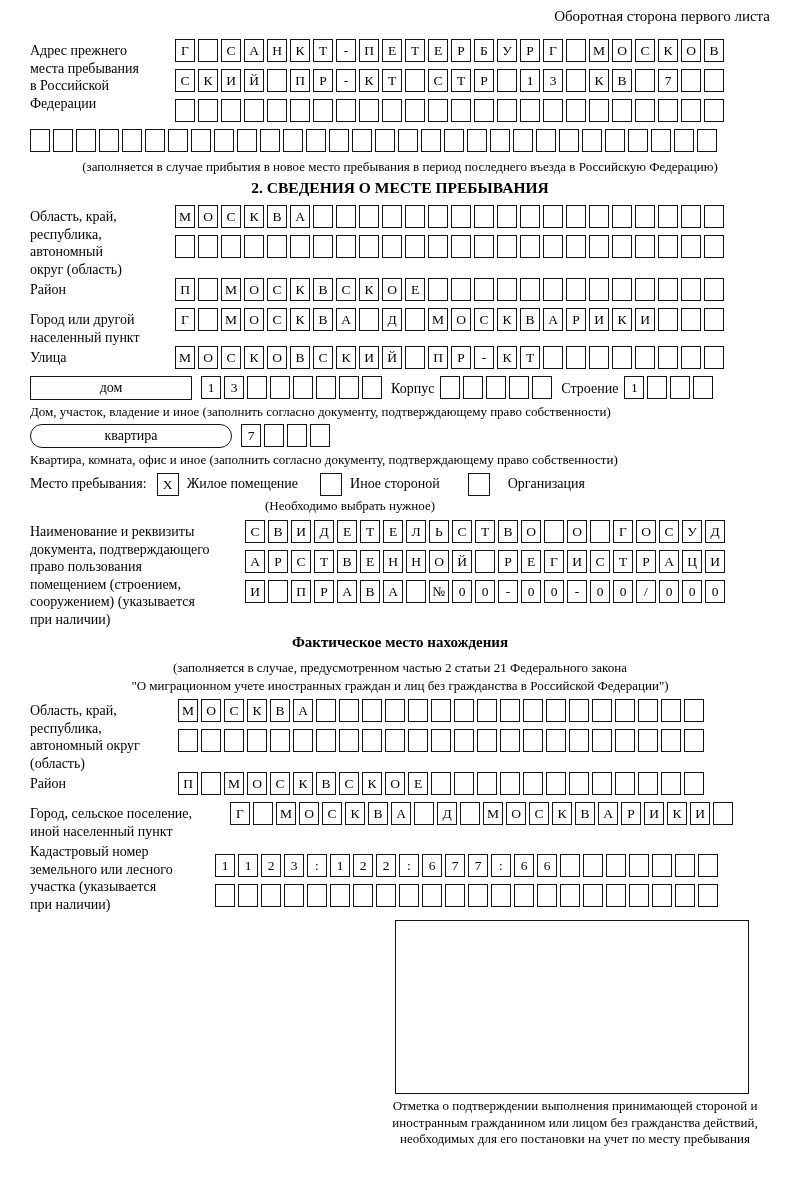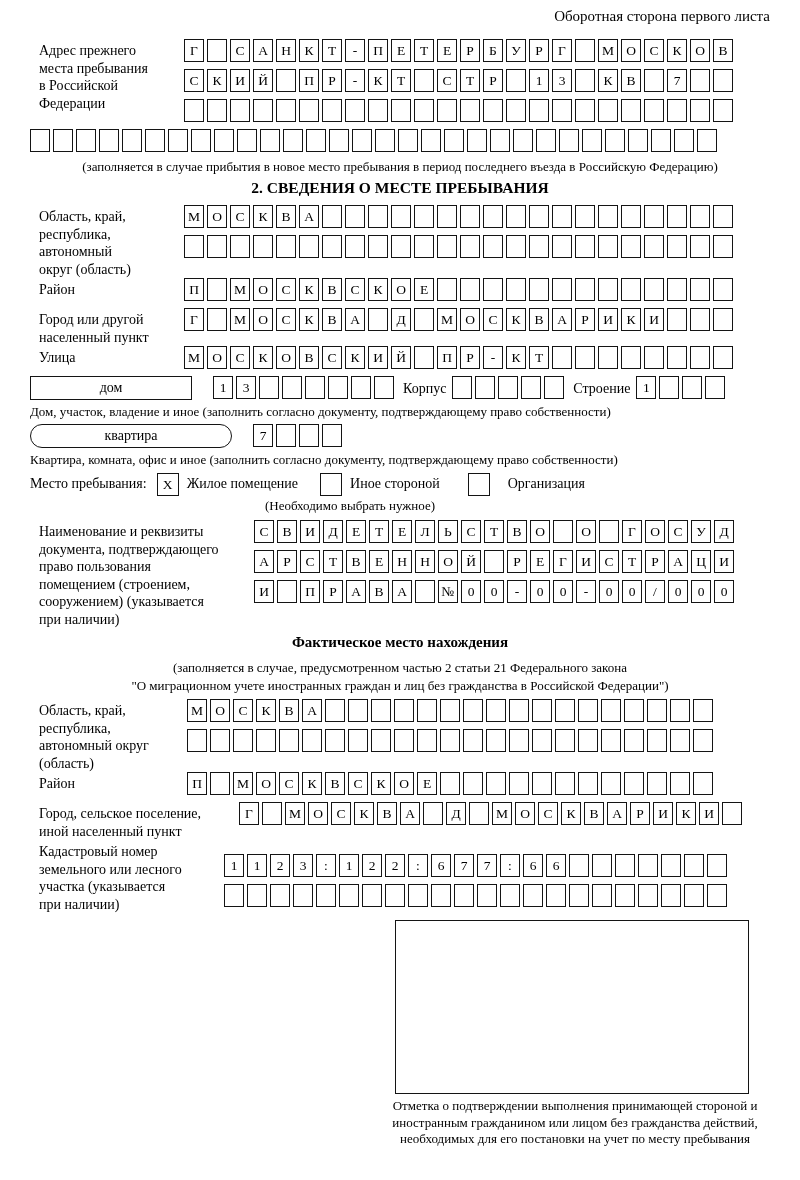--- a/index.html
+++ b/index.html
@@ -3,29 +3,29 @@
 <meta charset="utf-8">
 <style>
   html,body{margin:0;padding:0;background:#fff;}
   .page{
     width:800px;height:1180px;box-sizing:border-box;
     padding:8px 30px 0 30px;overflow:hidden;position:relative;
     font-family:"Liberation Serif","DejaVu Serif",serif;color:#000;background:#fff;
   }
   .header-note{text-align:right;font-size:15px;margin-bottom:14px;}
   .frow{display:flex;align-items:flex-start;}
-  .flabel{font-size:14px;line-height:17.5px;white-space:pre-line;flex-shrink:0;padding-top:3px;margin-left:9px;}
+  .flabel{font-size:14px;line-height:17.5px;white-space:pre-line;flex-shrink:0;padding-top:3px;}
   .w145{width:145px}.w148{width:148px}.w215{width:215px}.w200{width:200px}.w185{width:185px}
   .cellrow{white-space:nowrap;height:26px;margin-bottom:4px;}
   .cell{display:inline-block;width:18px;height:21px;border:1.6px solid #141414;margin-right:3px;
         text-align:center;vertical-align:top;font-size:13.5px;line-height:21px;}
   .caption{font-size:13px;text-align:center;margin:0 0 4px 0;line-height:16px;}
   .heading{font-size:15.5px;font-weight:bold;text-align:center;margin:4px 0 8px 0;}
   .widebox{display:inline-block;border:1.6px solid #141414;height:22px;line-height:22px;
-           text-align:center;vertical-align:top;font-size:14px;margin-right:21px;}
+           text-align:center;vertical-align:top;font-size:14px;margin-right:9px;}
   .inline-label{display:inline-block;font-size:14px;vertical-align:top;line-height:25px;margin:0 6px;}
   .checkbox{display:inline-block;width:20px;height:21px;border:1.6px solid #141414;text-align:center;
             line-height:21px;font-size:13.5px;vertical-align:top;margin-top:1px;}
   .stay-row{display:flex;align-items:flex-start;font-size:14px;margin:2px 0 2px 0;}
   .stay-row .opt-label{line-height:24px;}
   .note-small{font-size:13px;text-align:center;width:460px;margin-left:90px;margin-bottom:6px;}
   .fact-note{font-size:13px;text-align:center;line-height:18px;margin:0;}
   .stamp-box{width:352px;height:172px;border:1.8px solid #141414;margin-left:365px;margin-top:6px;}
   .stamp-caption{width:390px;margin-left:350px;text-align:center;font-size:13px;line-height:16.5px;margin-top:4px;}
   .mb2{margin-bottom:2px}.mb4{margin-bottom:4px}.mt4{margin-top:4px}

